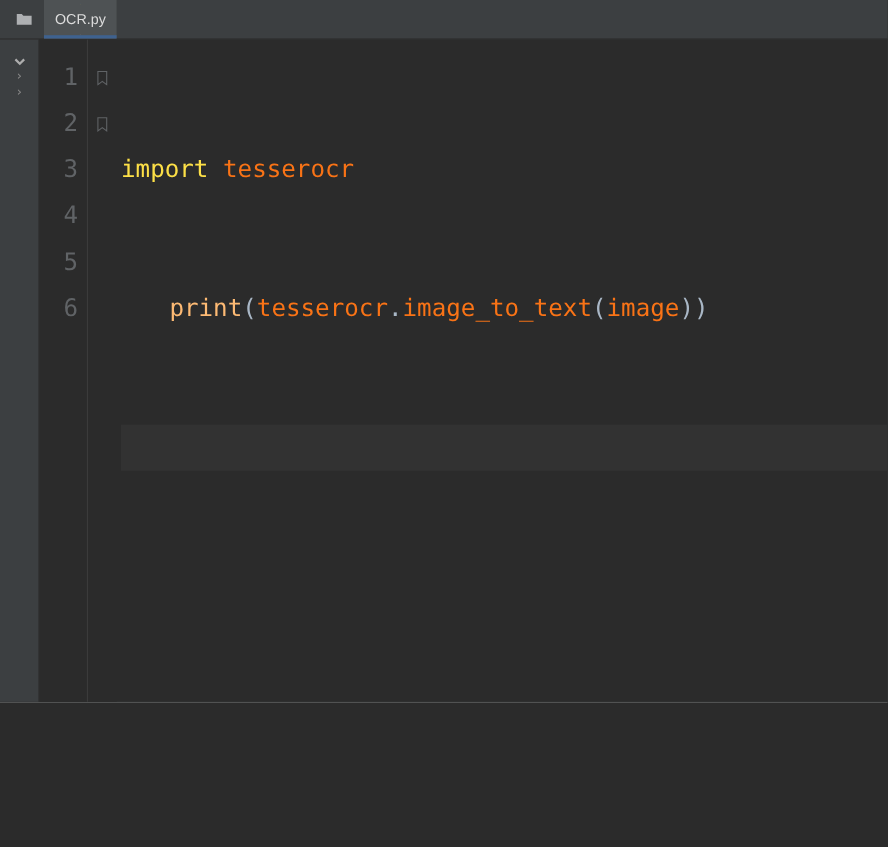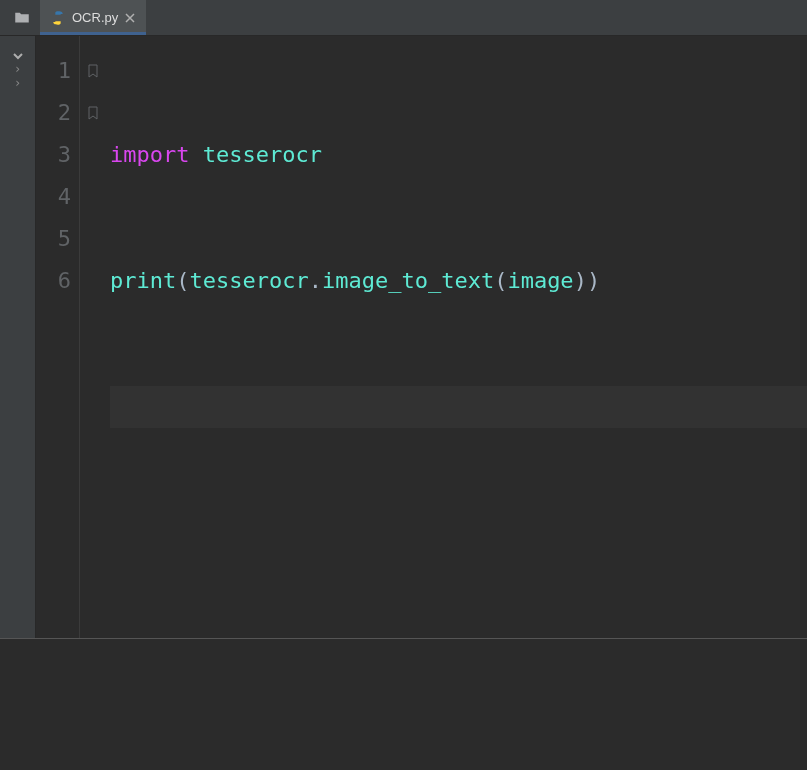--- a/index.html
+++ b/index.html
@@ -38,20 +38,21 @@
     background: #4e5254;
     border-top: 3px solid transparent;
     color: #dcdcdc;
     font-family: "Segoe UI", Arial, sans-serif;
     font-size: 13px;
     position: relative;
   }
   .file-tab.active {
     background: #4e5254;
     border-bottom: 3px solid #3f628f;
+    flex-direction: column;
   }
   .file-tab .pyicon { width: 16px; height:16px; }
   .file-tab .close { width: 12px; height: 12px; stroke:#b0b0b0; }
   .editor-split {
     flex: 1;
     display: flex;
     background: #2b2b2b;
     position: relative;
   }
   .proj-gutter {
@@ -89,24 +90,24 @@
     font-size: 22px;
     line-height: 42px;
     white-space: pre;
     overflow: hidden;
     position: relative;
   }
   .code .line { height:42px; }
   .code .cursor-line {
     background: #323232;
   }
-  .tok-key { color:#d946ef; }       
-  .tok-ident { color:#5eead4; }     
+  .tok-key { color:#fde047; }       
+  .tok-ident { color:#f97316; }     
   .tok-str  { color:#6a8759; }      
-  .tok-func-builtin { color:#5eead4; }
+  .tok-func-builtin { color:#fdba74;margin-left:44px; }
 </style>
 </head>
 <body>
 
 <div class="editor-area">
   <div class="tabbar">
     <div class="tab-folder">
       <svg viewBox="0 0 24 24">
           <path d="M3 5h6l2 2h10v11H3z"></path>
         </svg>

